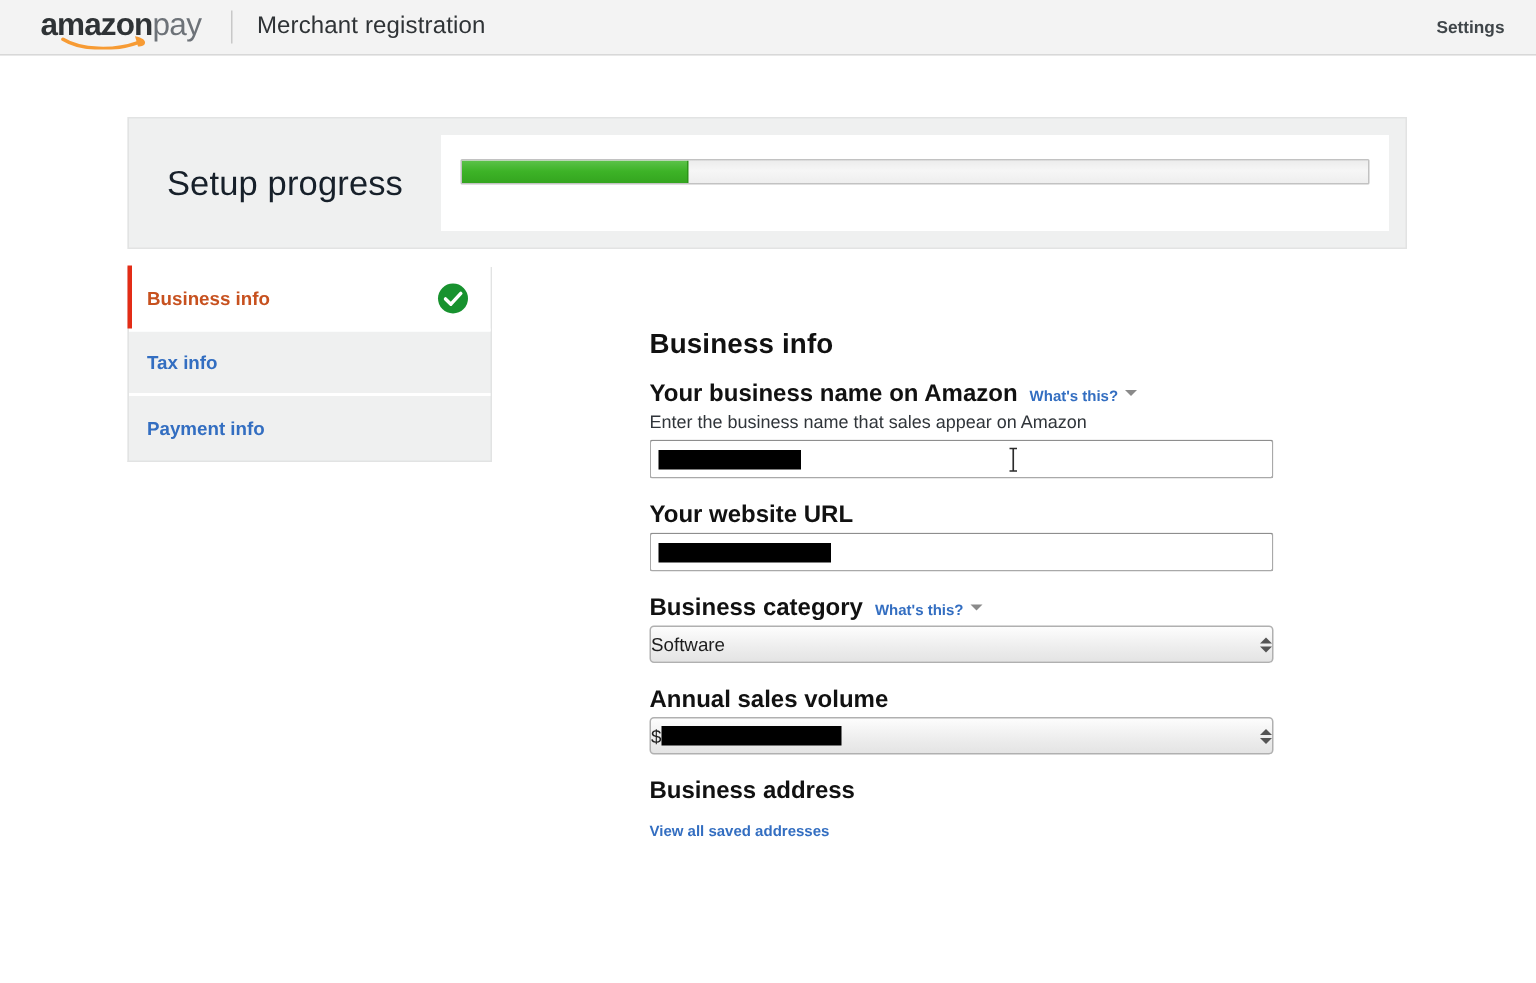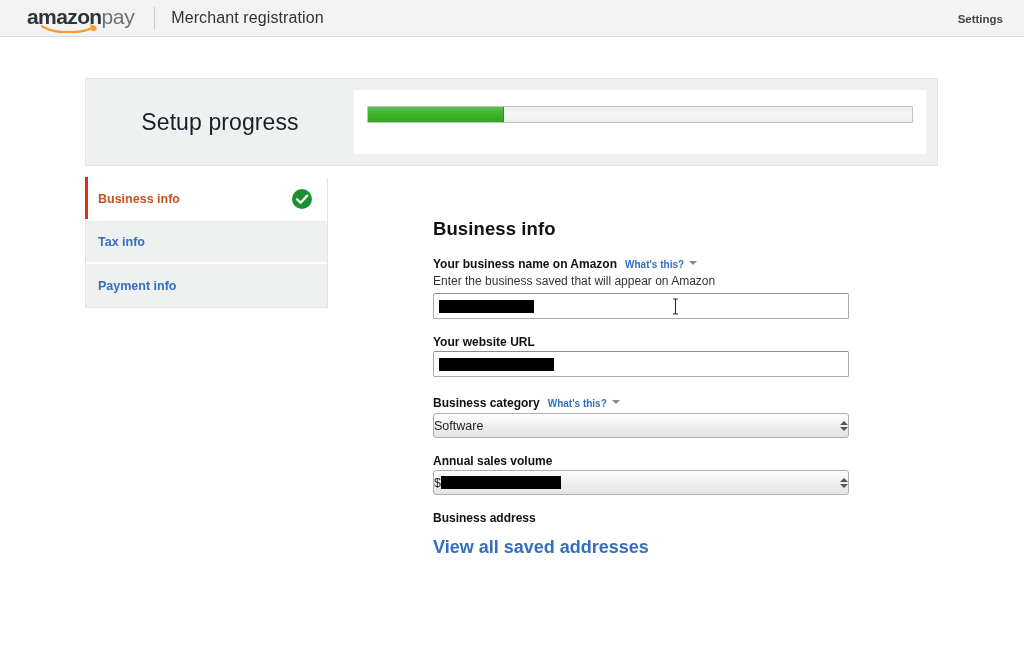--- a/index.html
+++ b/index.html
@@ -79,21 +79,21 @@
     left: 85px;
     top: 78px;
     width: 853px;
     height: 88px;
     background: #eff0f0;
     border: 1px solid #e2e3e3;
     display: flex;
     align-items: stretch;
   }
   .progress-title {
-    width: 268px;
+    width: 208px;
     display: flex;
     align-items: center;
     justify-content: center;
     font-size: 23px;
     color: #17202a;
     letter-spacing: 0.1px;
   }
   .progress-panel {
     flex: 1;
     background: #ffffff;
@@ -174,21 +174,21 @@
     letter-spacing: 0.1px;
   }
   .field { margin-bottom: 16px; }
   .field-label-row {
     display: flex;
     align-items: baseline;
     gap: 8px;
     margin-bottom: 2px;
   }
   .field-label {
-    font-size: 12px;
+    font-size: 16px;
     font-weight: bold;
     color: #111111;
   }
   .whats-this {
     font-size: 10px;
     font-weight: bold;
     color: #336ec1;
     cursor: pointer;
   }
   .caret {
@@ -280,21 +280,21 @@
   }
   .radio.on::after {
     content: "";
     width: 6px; height: 6px;
     border-radius: 50%;
     background: #e47911;
   }
   .address-text { font-size: 12.5px; font-weight: bold; color: #111111; }
   .saved-link {
     margin-top: 12px;
-    font-size: 18px;
+    font-size: 10px;
     font-weight: bold;
     color: #336ec1;
     cursor: pointer;
   }
 </style>
 </head>
 <body>
 
 <div class="topbar">
   <div class="logo-wrap">
@@ -341,21 +341,21 @@
 
 <div class="form">
 
   <h1 class="form-heading">Business info</h1>
 
   <div class="field">
     <div class="field-label-row">
       <span class="field-label">Your business name on Amazon</span>
       <span><span class="whats-this">What's this?</span><span class="caret"></span></span>
     </div>
-    <div class="field-hint">Enter the business saved that will appear on Amazon</div>
+    <div class="field-hint">Enter the business name that sales appear on Amazon</div>
     <div class="text-input">
       <span class="redact" id="redact-name" style="width: 95px;"></span>
       <svg class="caret-cursor" viewBox="0 0 7 17">
         <path d="M3.5 1 V16 M1 1 H6 M1 16 H6" stroke="#2b2b2b" stroke-width="1.1" fill="none"></path>
       </svg>
     </div>
   </div>
 
   <div class="field">
     <div class="field-label-row">

